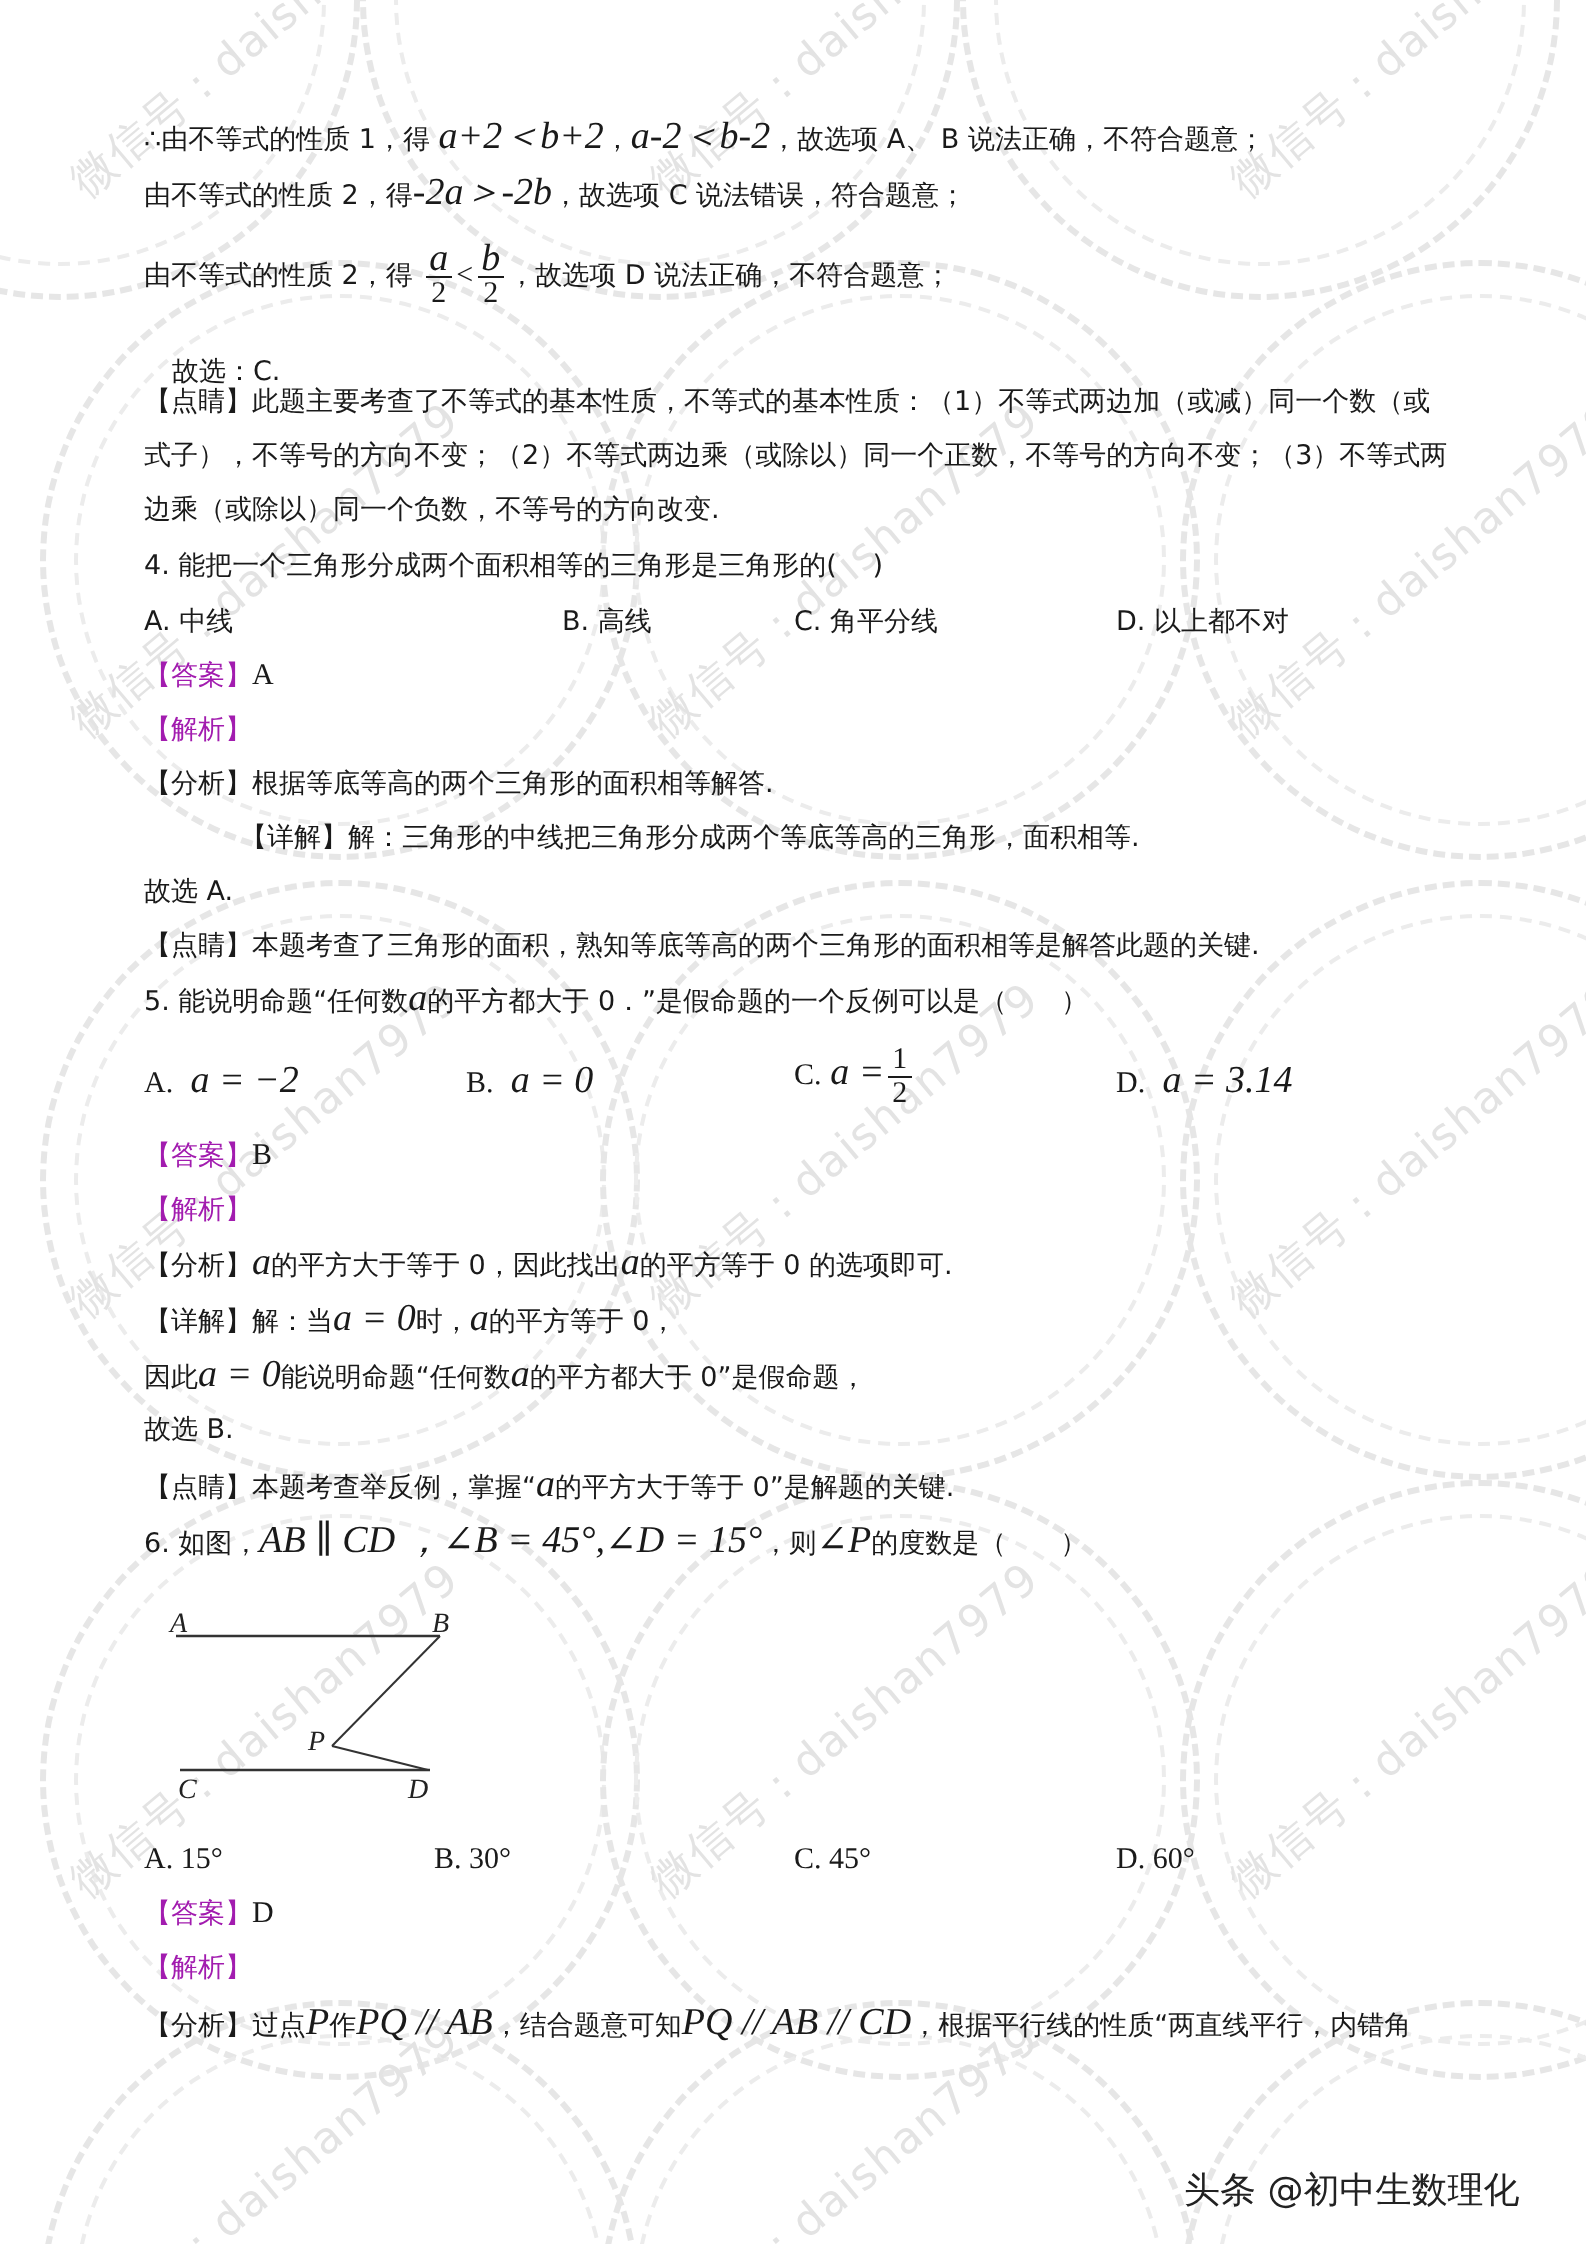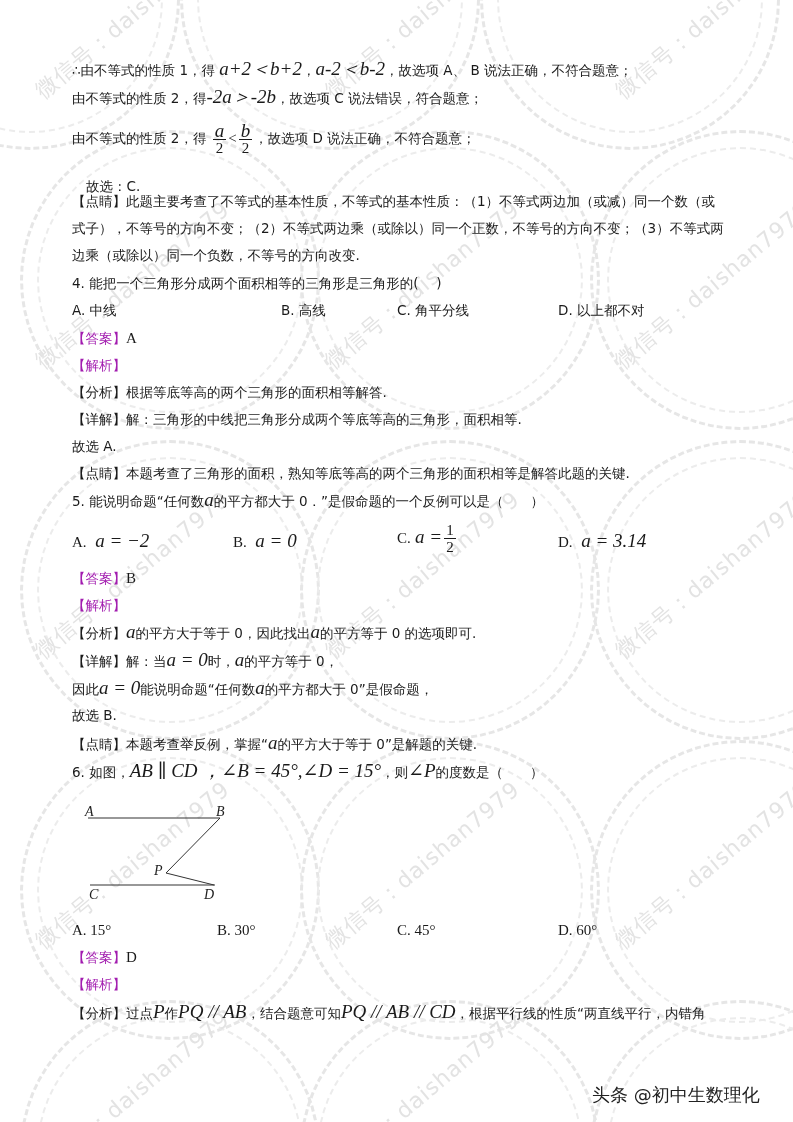--- a/index.html
+++ b/index.html
@@ -97,21 +97,21 @@
     <span class="opt" style="left:325px;">C. 角平分线</span>
     <span class="opt" style="left:486px;">D. 以上都不对</span>
   </div>
   <div class="line" style="top:329px;">
     <span class="tag">【答案】</span><span class="r">A</span>
   </div>
   <div class="line tag" style="top:356px;">【解析】</div>
   <div class="line" style="top:383px;">
     <span>【分析】</span><span>根据等底等高的两个三角形的面积相等解答.</span>
   </div>
-  <div class="line" style="top:410px;">
+  <div class="line" style="top:410px;margin-left:48px;">
     <span>【详解】</span><span>解：三角形的中线把三角形分成两个等底等高的三角形，面积相等.</span>
   </div>
   <div class="line" style="top:437px;">故选 A.</div>
   <div class="line" style="top:464px;">
     <span>【点睛】</span><span>本题考查了三角形的面积，熟知等底等高的两个三角形的面积相等是解答此题的关键.</span>
   </div>
 
   <div class="line" style="top:491px;">
     <span>5. 能说明命题“任何数</span><span class="m">a</span><span>的平方都大于 0．”是假命题的一个反例可以是（　　）</span>
   </div>

